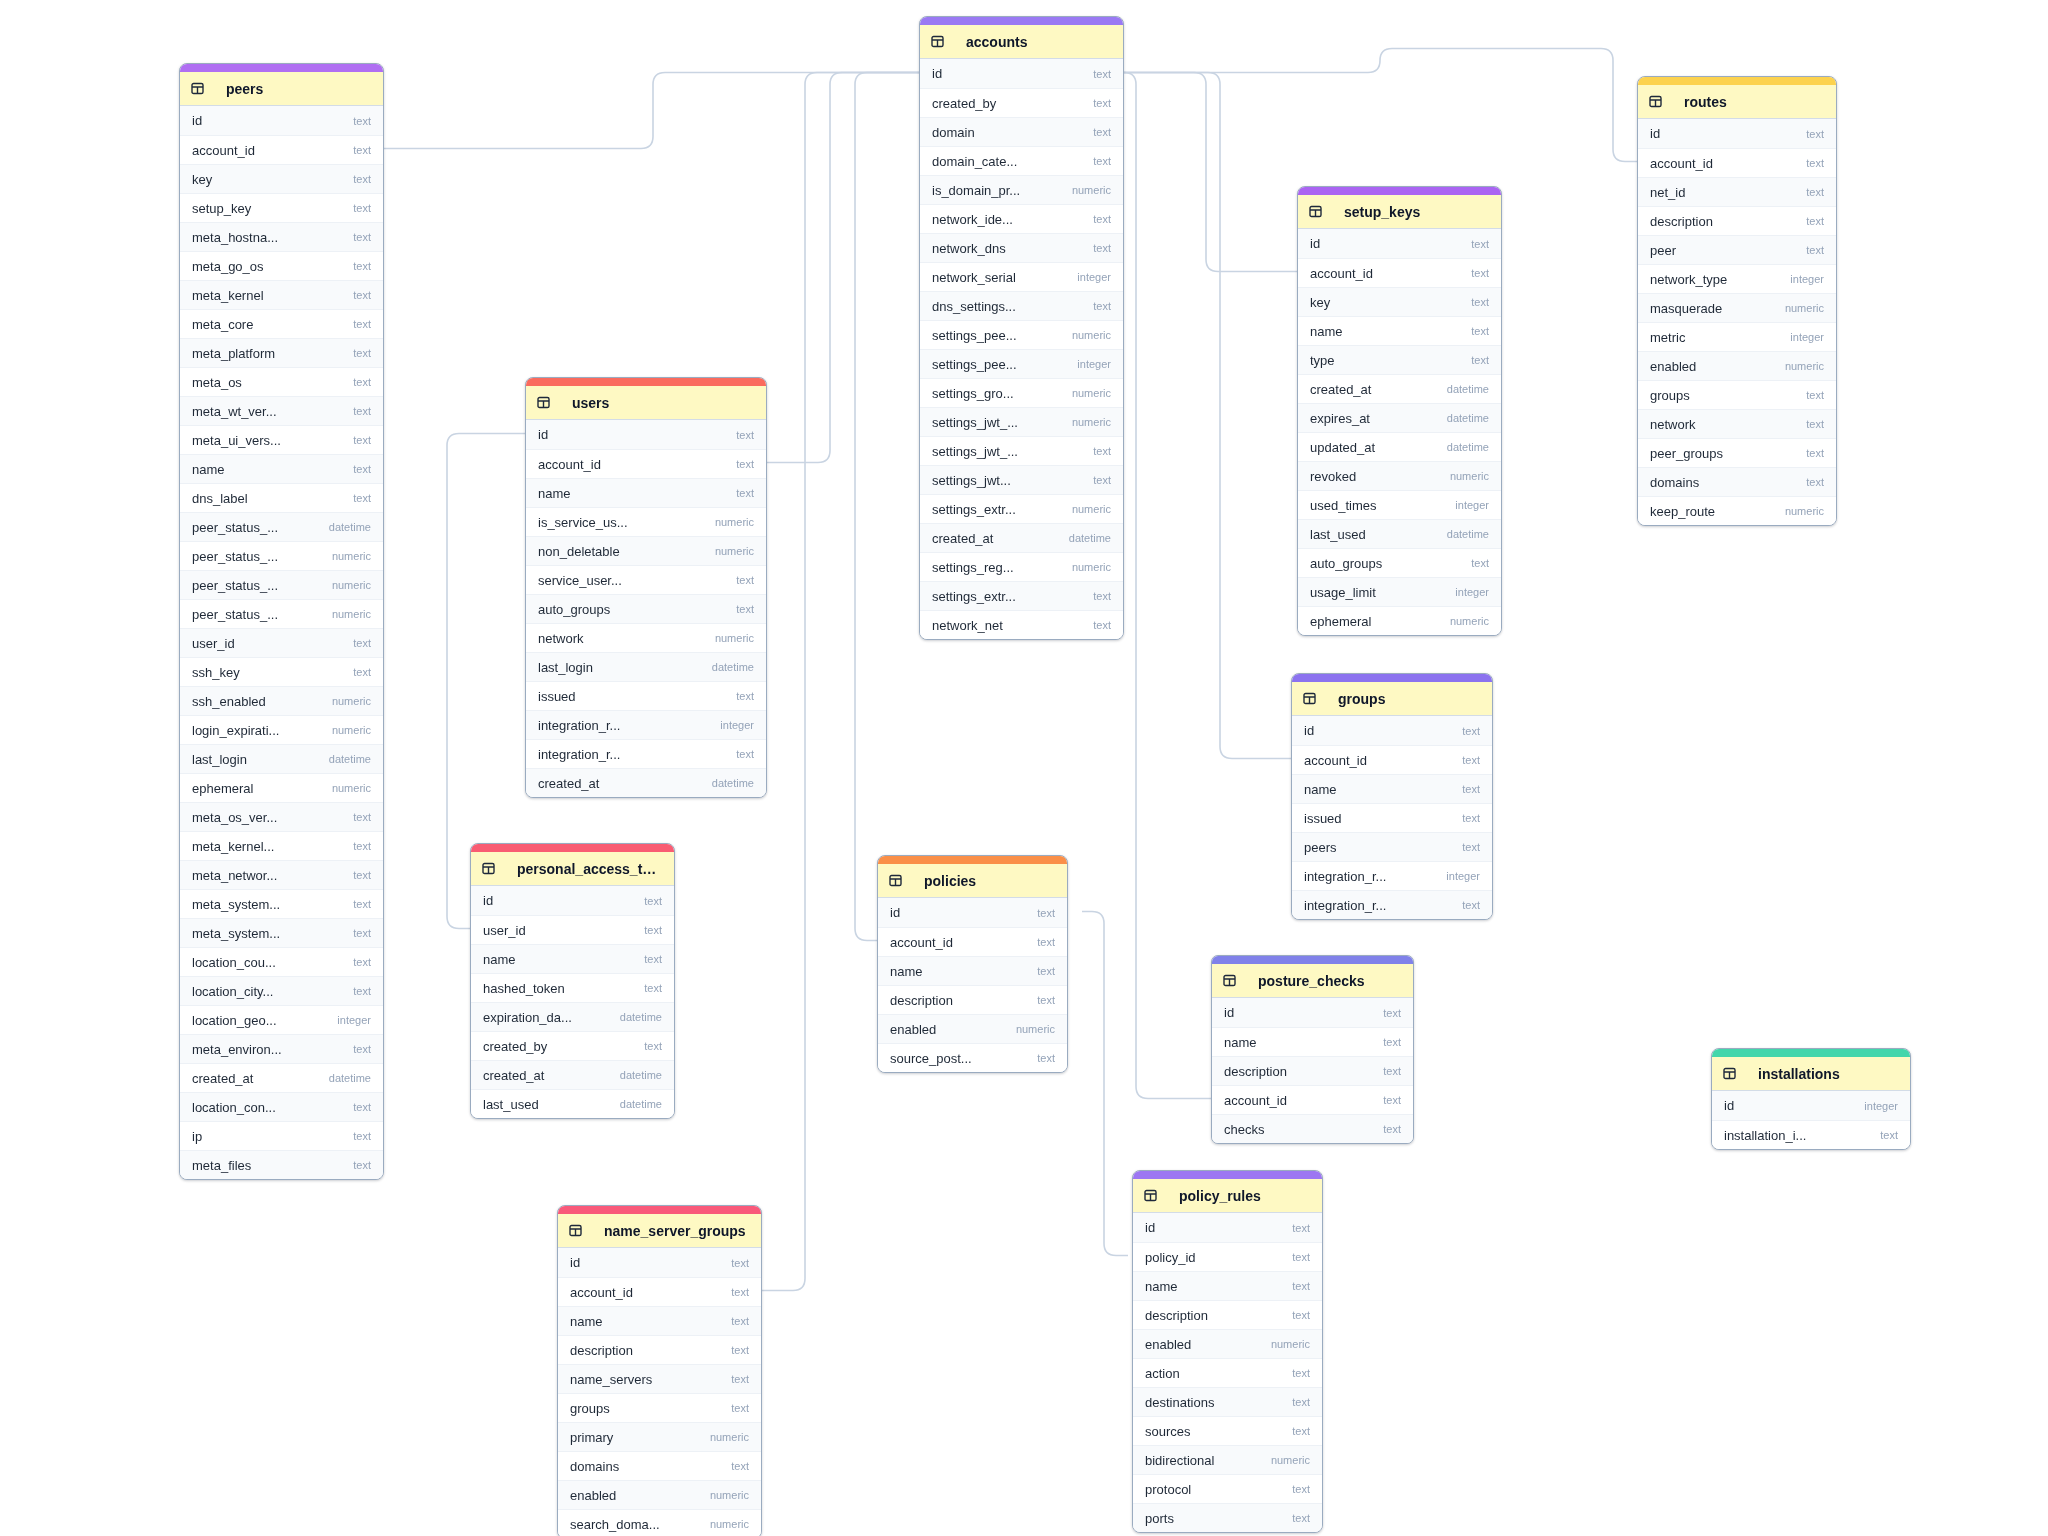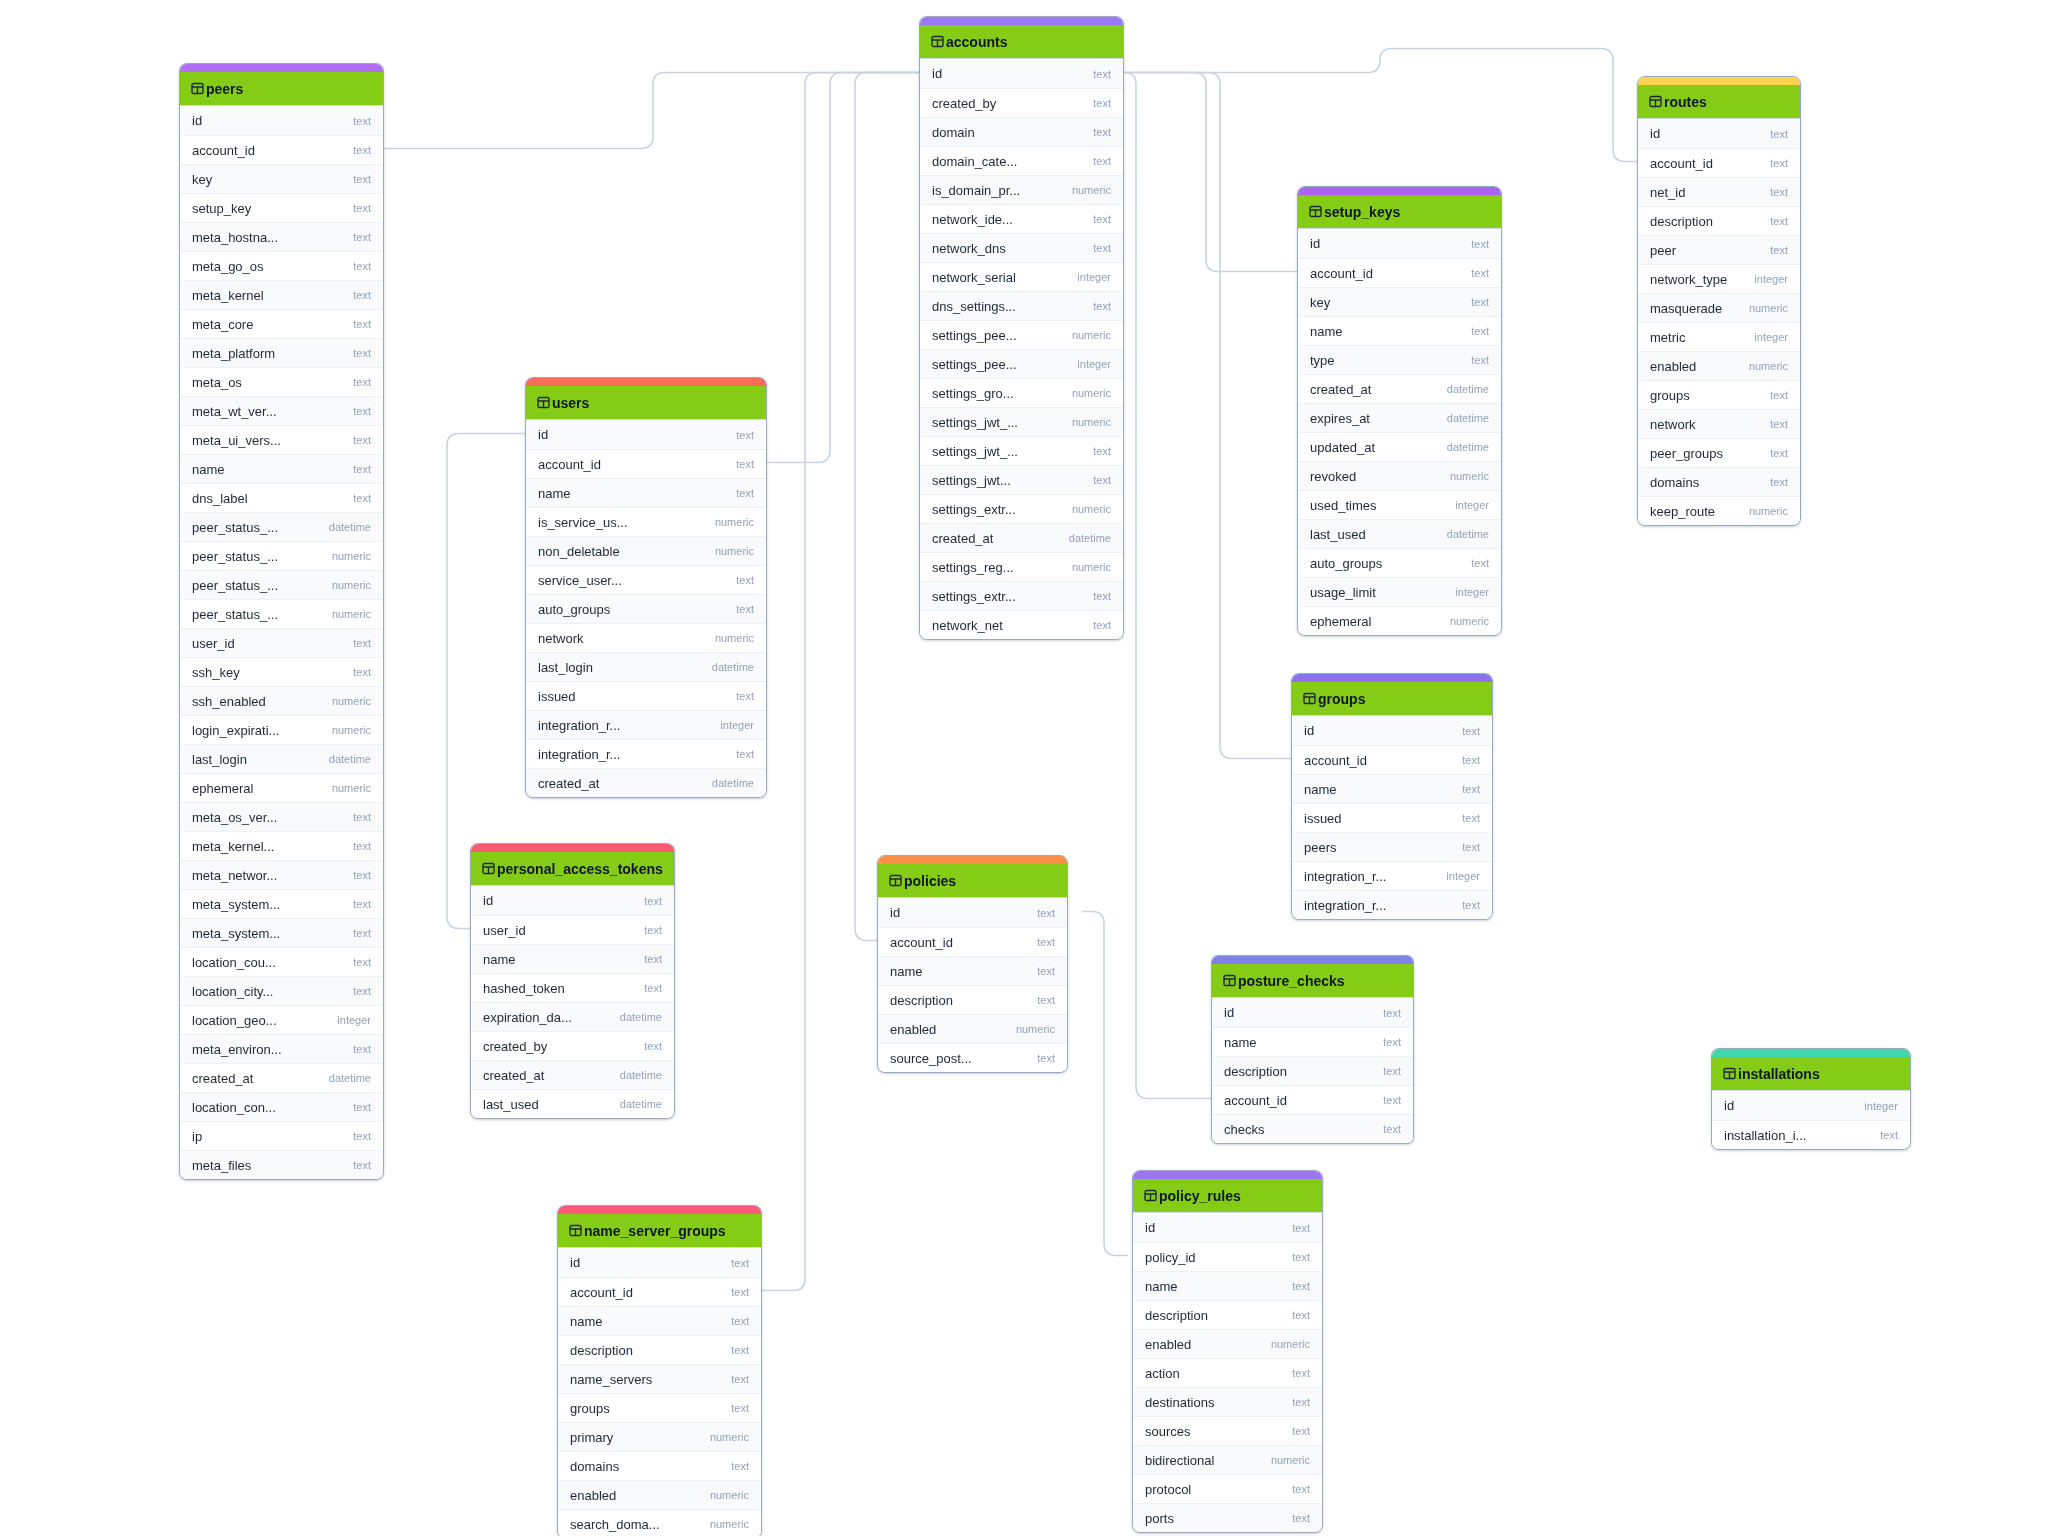--- a/index.html
+++ b/index.html
@@ -12,22 +12,22 @@
   #connections{position:absolute;left:0;top:0;z-index:1;}
   #connections path{fill:none;stroke:#c9d4e2;stroke-width:1.6px;}
   .table-card{
     position:absolute;z-index:2;background:#ffffff;
     border:1px solid #9aabc0;border-radius:8px;
     box-shadow:0 1px 3px rgba(15,23,42,.14),0 1px 2px rgba(15,23,42,.08);
     overflow:hidden;box-sizing:border-box;
   }
   .strip{height:8px;width:100%;}
   .thead{
-    height:34px;display:flex;align-items:center;gap:2px;
-    background:#84cc16;padding:0 11px;border-bottom:1px solid #d3dce7;
+    height:34px;display:flex;align-items:center;gap:22px;
+    background:#fef9c3;padding:0 11px;border-bottom:1px solid #d3dce7;
     box-sizing:border-box;
   }
   .ticon{display:flex;align-items:center;color:#1e293b;flex:0 0 auto;}
   .tname{
     font-size:14px;font-weight:bold;color:#0f172a;white-space:nowrap;
     overflow:hidden;text-overflow:ellipsis;
   }
   .rows{display:block;}
   .frow{
     height:29px;display:flex;align-items:center;justify-content:space-between;
@@ -495,21 +495,21 @@
         <div class="frow">
     <span class="fname">usage_limit</span>
     <span class="ftype">integer</span>
   </div>
         <div class="frow">
     <span class="fname">ephemeral</span>
     <span class="ftype">numeric</span>
   </div>
       </div>
   </div>
-    <div class="table-card" style="left: 1637px; top: 76px; width: 164px;">
+    <div class="table-card" style="left: 1637px; top: 76px; width: 200px;">
     <div class="strip" style="background: rgb(252, 210, 78);"></div>
     <div class="thead">
       <span class="ticon">
         <svg width="13" height="13" viewBox="0 0 13 13">
           <rect x="1" y="1.5" width="11" height="10" rx="1.6" fill="none" stroke="#1e293b" stroke-width="1.4"></rect>
           <line x1="1" y1="5" x2="12" y2="5" stroke="#1e293b" stroke-width="1.4"></line>
           <line x1="6.5" y1="5" x2="6.5" y2="11.5" stroke="#1e293b" stroke-width="1.4"></line>
         </svg>
       </span>
       <span class="tname">routes</span>

